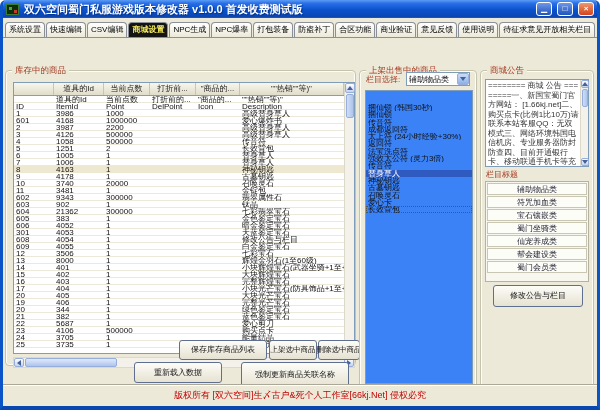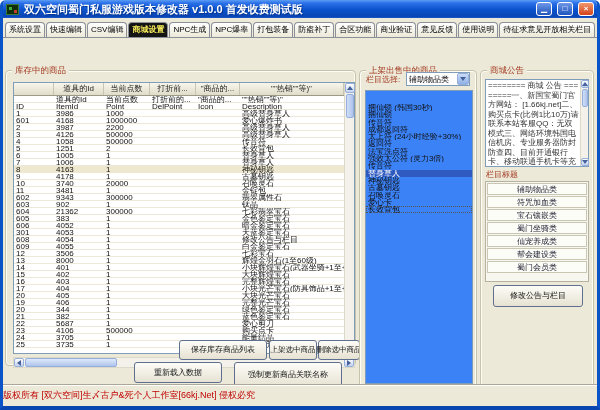--- a/index.html
+++ b/index.html
@@ -70,21 +70,21 @@
   .tri-left{width:0;height:0;border-top:3px solid transparent;border-bottom:3px solid transparent;border-right:4px solid #44619c;}
   .tri-right{width:0;height:0;border-top:3px solid transparent;border-bottom:3px solid transparent;border-left:4px solid #44619c;}
   
   .xpbtn{position:absolute;font-size:8px;line-height:1;color:#111;text-align:center;
     border:1px solid #5f6f8f;border-radius:3px;background:linear-gradient(#fdfcf7,#e6e2d2);
     display:flex;align-items:center;justify-content:center;white-space:nowrap;cursor:default;}
   .btn-save-list{left:176px;top:340px;width:88px;height:20px;}
   .btn-shelve{left:266px;top:340px;width:48px;height:20px;font-size:7.5px;}
   .btn-delsel{left:315px;top:340px;width:42px;height:20px;font-size:7.5px;}
   .btn-reload{left:131px;top:362px;width:88px;height:21px;}
-  .btn-force{left:231px;top:362px;width:108px;height:26px;}
+  .btn-force{left:238px;top:362px;width:108px;height:26px;}
   
   .sel-row{position:absolute;left:6px;top:3px;font-size:8px;color:#a33a21;white-space:nowrap;}
   .combo{position:absolute;left:46px;top:1px;width:64px;height:14px;background:#fff;
     border:1px solid #7F9DB9;display:flex;align-items:center;}
   .combo-val{flex:1;font-size:8px;padding-left:2px;white-space:nowrap;overflow:hidden;}
   .combo-btn{width:12px;height:12px;margin:0;background:linear-gradient(#cadcf8,#8fb0e4);
     border:1px solid #95aedc;border-radius:2px;display:flex;align-items:center;justify-content:center;flex:none;}
   .listbox{position:absolute;left:5px;top:19px;width:108px;height:294px;background:#3b82f6;
     border:1px solid #7F9DB9;overflow:hidden;padding-top:13px;}
   .li{height:7.3px;line-height:7.3px;font-size:8px;padding-left:2px;white-space:nowrap;overflow:hidden;color:#111;}
@@ -102,21 +102,21 @@
   .ann-sb .sb-thumb{width:6px;height:18px;}
   .coltitle{position:absolute;left:5px;top:98px;font-size:8px;color:#a33a21;white-space:nowrap;}
   .catpanel{position:absolute;left:4px;top:110px;width:104px;height:101px;background:#f7f6ef;
     border:1px solid #b5b2a0;padding:1px;}
   .cat{height:12px;line-height:12px;border:1px solid #c9c6b4;margin-bottom:1px;background:#fdfdf8;
     text-align:center;font-size:8px;color:#223;white-space:nowrap;overflow:hidden;}
   .btn-modify{left:12px;top:214px;width:90px;height:22px;}
   
   .statusbar{position:absolute;left:0;right:0;top:384px;height:22px;background:#ECE9D8;
     border-top:1px solid #aca899;box-shadow:inset 0 1px 0 #ffffff;
-    display:flex;align-items:center;justify-content:flex-start;}
+    display:flex;align-items:center;justify-content:center;}
   .status-text{font-size:9px;color:#c00000;white-space:nowrap;}
 </style>
 </head>
 <body>
 
 <div class="window">
 
   <div class="titlebar">
     <div class="app-icon">
         <i></i>

